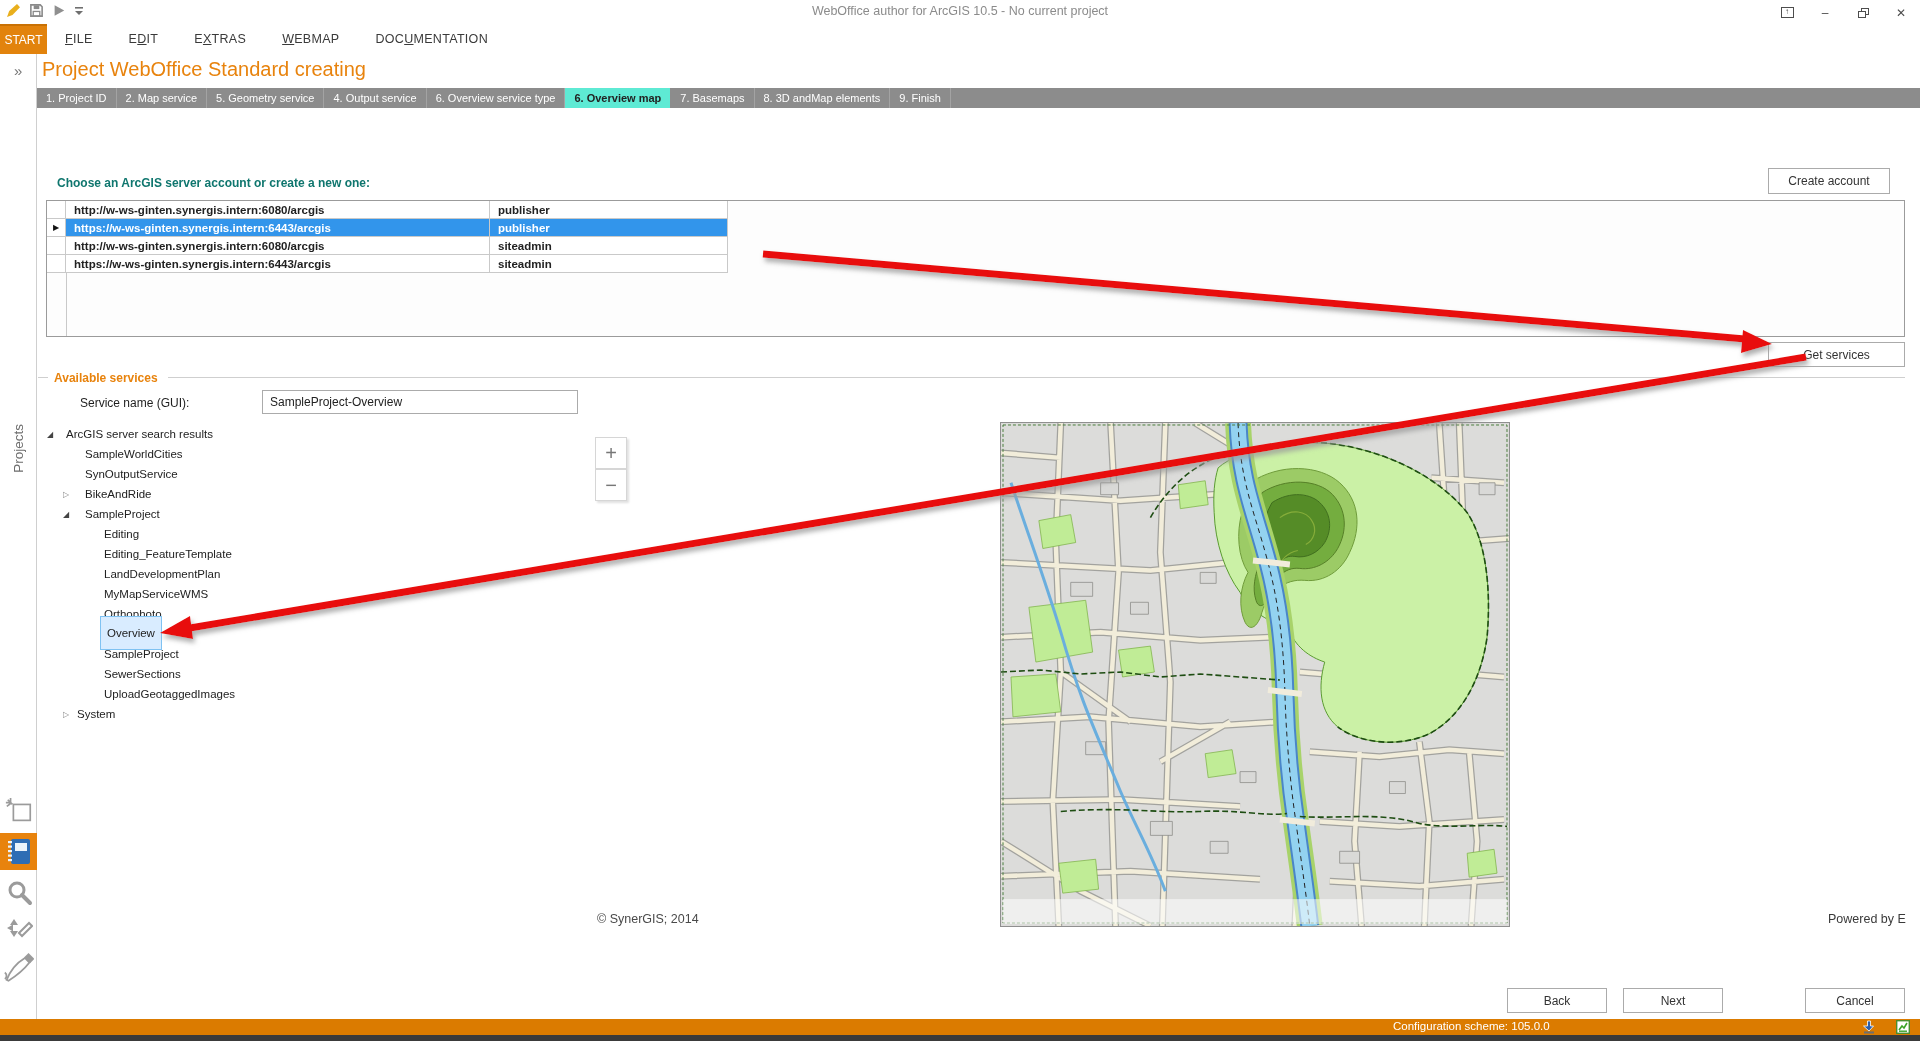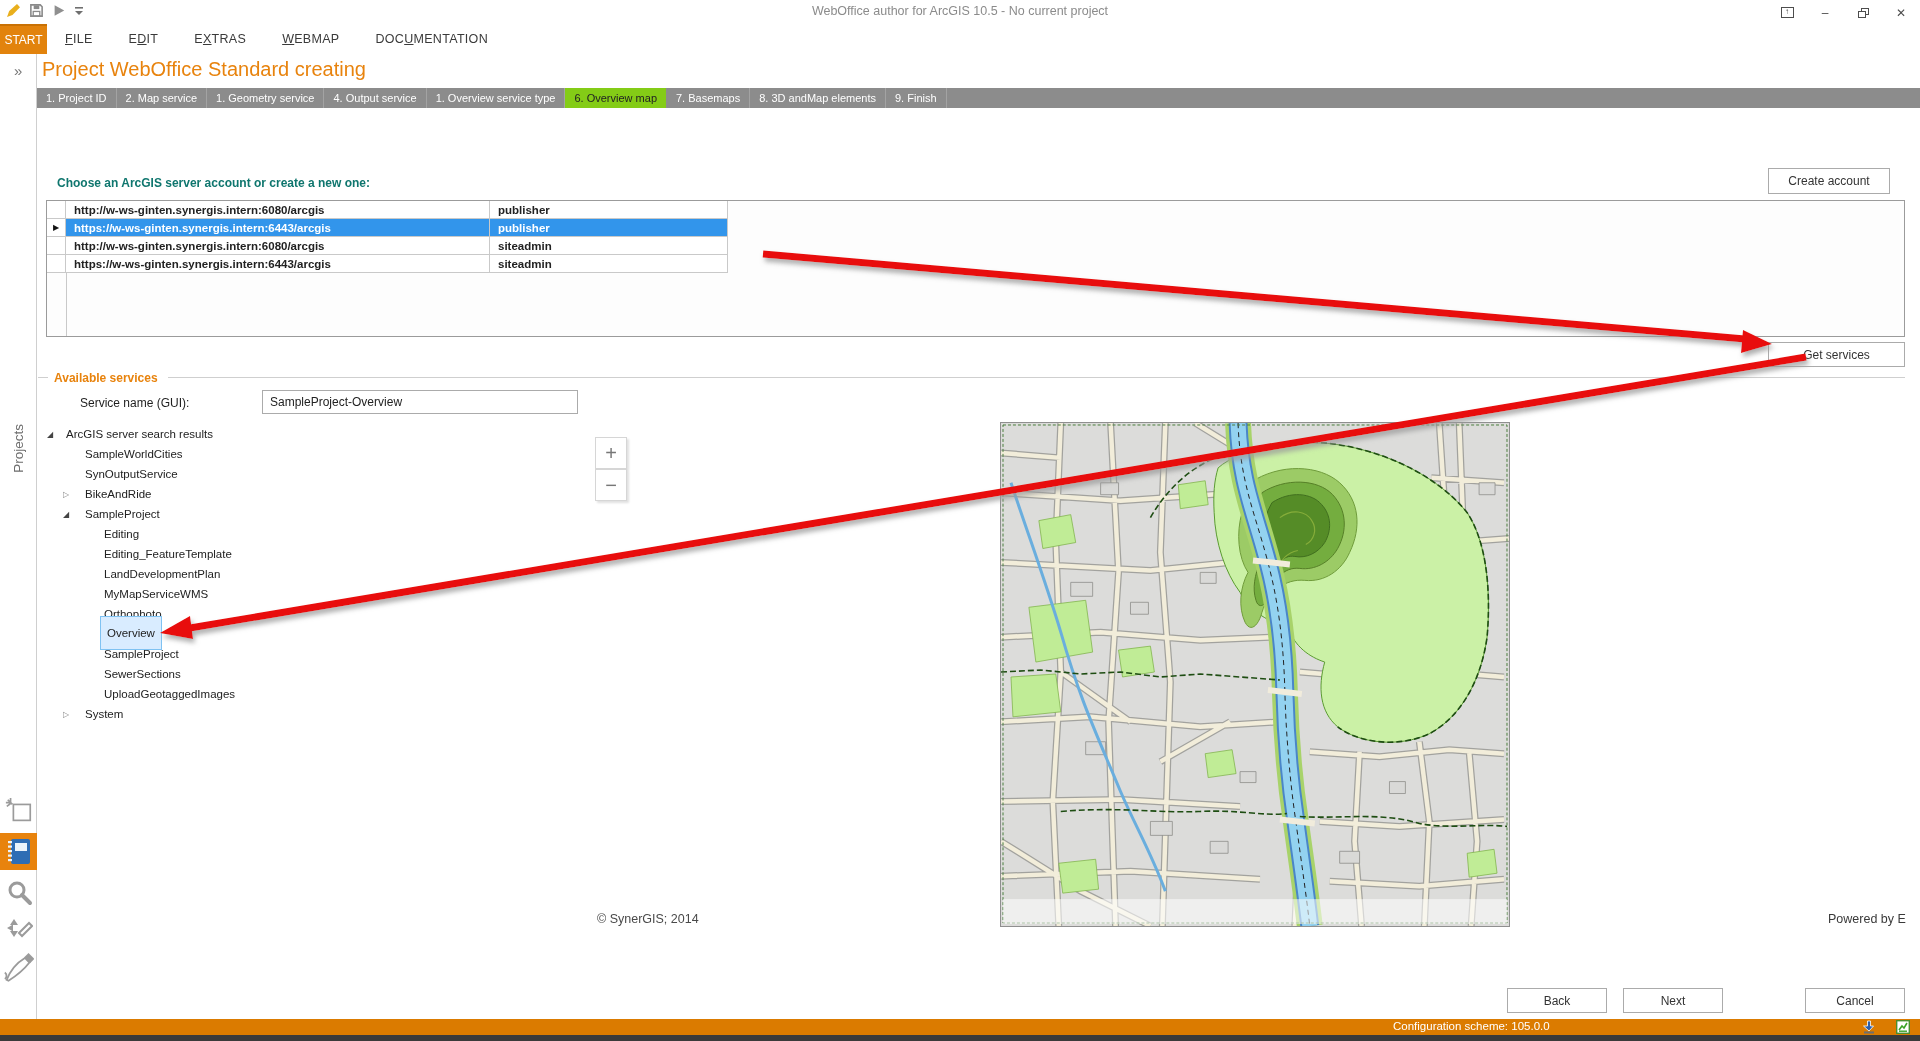--- a/index.html
+++ b/index.html
@@ -32,21 +32,21 @@
   .proj-label { left:0; top:398px; width:37px; height:100px; display:flex; align-items:center; justify-content:center; }
   .proj-label span { writing-mode:vertical-rl; transform:rotate(180deg); color:#6d6d6d; font-size:13.5px; }
   .side-ico { left:3px; width:31px; height:31px; display:flex; align-items:center; justify-content:center; }
   .side-active { left:0; top:833px; width:37px; height:37px; background:#E8830D; display:flex; align-items:center; justify-content:center; }
   .chevron-more { left:14px; top:62px; font-size:15px; color:#777; }
 
   
   .wiz-title { left:42px; top:58px; font-size:20px; color:#E8830D; }
   .tabstrip { left:37px; top:88px; width:1883px; height:20px; background:#8C8C8C; display:flex; }
   .wtab { padding:0 9px; font-size:11px; color:#fff; display:flex; align-items:center; border-right:1px solid #a3a3a3; white-space:nowrap; }
-  .wtab.active { background:#84cc16; color:#222; border-right:1px solid #8C8C8C; }
+  .wtab.active { background:#5eead4; color:#222; border-right:1px solid #8C8C8C;font-weight:bold; }
 
   
   .sec-label { font-size:12px; font-weight:bold; color:#0f766e; }
   .btn { background:#fff; border:1px solid #ababab; font-size:12px; color:#333; display:flex; align-items:center; justify-content:center; cursor:default; }
   .grid { left:46px; top:200px; width:1859px; height:137px; border:1px solid #9b9b9b; background:#fdfdfd; }
   .grid-gutterline { position:absolute; left:19px; top:0; width:1px; height:100%; background:#c9c9c9; }
   .gtable { position:absolute; left:0; top:0; width:681px; }
   .grow { display:flex; height:18px; font-size:11.5px; font-weight:bold; border-bottom:1px solid #c9c9c9; background:#fff; }
   .grow.header { height:19px; font-weight:bold; }
   .gcell { display:flex; align-items:center; padding:0 8px; border-right:1px solid #c9c9c9; overflow:hidden; white-space:nowrap; }
@@ -199,23 +199,23 @@
       <path d="M4,30 C8,20 14,12 24,6 L29,11 C22,20 14,26 6,31 Z"></path>
       <path d="M24,6 L28,2 L33,7 L29,11" fill="#9b9b9b"></path>
       <path d="M2,22 C5,24 4,28 2,29"></path>
     </svg>
 </div>
 
 <div class="abs wiz-title">Project WebOffice Standard creating</div>
 <div class="abs tabstrip">
   <div class="wtab">1. Project ID</div>
   <div class="wtab">2. Map service</div>
-  <div class="wtab">1. Geometry service</div>
+  <div class="wtab">5. Geometry service</div>
   <div class="wtab">4. Output service</div>
-  <div class="wtab">1. Overview service type</div>
+  <div class="wtab">6. Overview service type</div>
   <div class="wtab active">6. Overview map</div>
   <div class="wtab">7. Basemaps</div>
   <div class="wtab">8. 3D andMap elements</div>
   <div class="wtab">9. Finish</div>
 </div>
 
 <div class="abs sec-label" style="left:57px; top:176px;">Choose an ArcGIS server account or create a new one:</div>
 <div class="abs btn" style="left:1768px; top:168px; width:122px; height:26px;">Create account</div>
 
 <div class="abs grid">
@@ -293,21 +293,21 @@
     <span>SampleProject</span>
   </div>
 <div class="abs tree-row" style="left:104px; top:666px;">
     <span>SewerSections</span>
   </div>
 <div class="abs tree-row" style="left:104px; top:686px;">
     <span>UploadGeotaggedImages</span>
   </div>
 <div class="abs tree-row" style="left:59px;  top:706px;">
     <span class="expander closed">▷</span>
-    <span style="margin-left:12px;text-align:center;">System</span>
+    <span style="margin-left:4px;text-align:center;">System</span>
   </div>
 
 <div class="abs zoombtn" style="left:595px; top:437px;">+</div>
 <div class="abs zoombtn" style="left:595px; top:469px;">−</div>
 
 <div class="abs map">
   <svg width="508" height="503" viewBox="0 0 510 505">
     <defs>
       <path id="streets" d="M60,0 L55,120 L60,250 L52,380 L58,505 M110,0 L118,150 L108,300 L115,505 M165,0 L160,130 L170,260 L162,505 M0,70 L120,78 L238,70 M0,140 L150,148 L230,140 M0,215 L100,210 L200,218 L270,215 M0,300 L90,295 L200,305 L280,300 M0,380 L120,378 L240,385 M0,455 L130,450 L260,458 M300,250 L360,255 L420,248 L505,255 M310,330 L380,335 L450,328 L505,332 M320,400 L400,405 L505,398 M330,460 L420,465 L505,458 M420,320 L430,400 L425,505 M470,330 L478,420 L472,505 M360,330 L355,420 L362,505 M300,400 L295,505 M195,0 L260,40 M440,0 L448,120 M460,0 L465,125 M430,122 L510,116 M505,60 L432,55 M0,30 L60,35 M60,250 L130,300 M160,340 L230,300 M0,420 L80,470 L150,505"></path>
     </defs>

